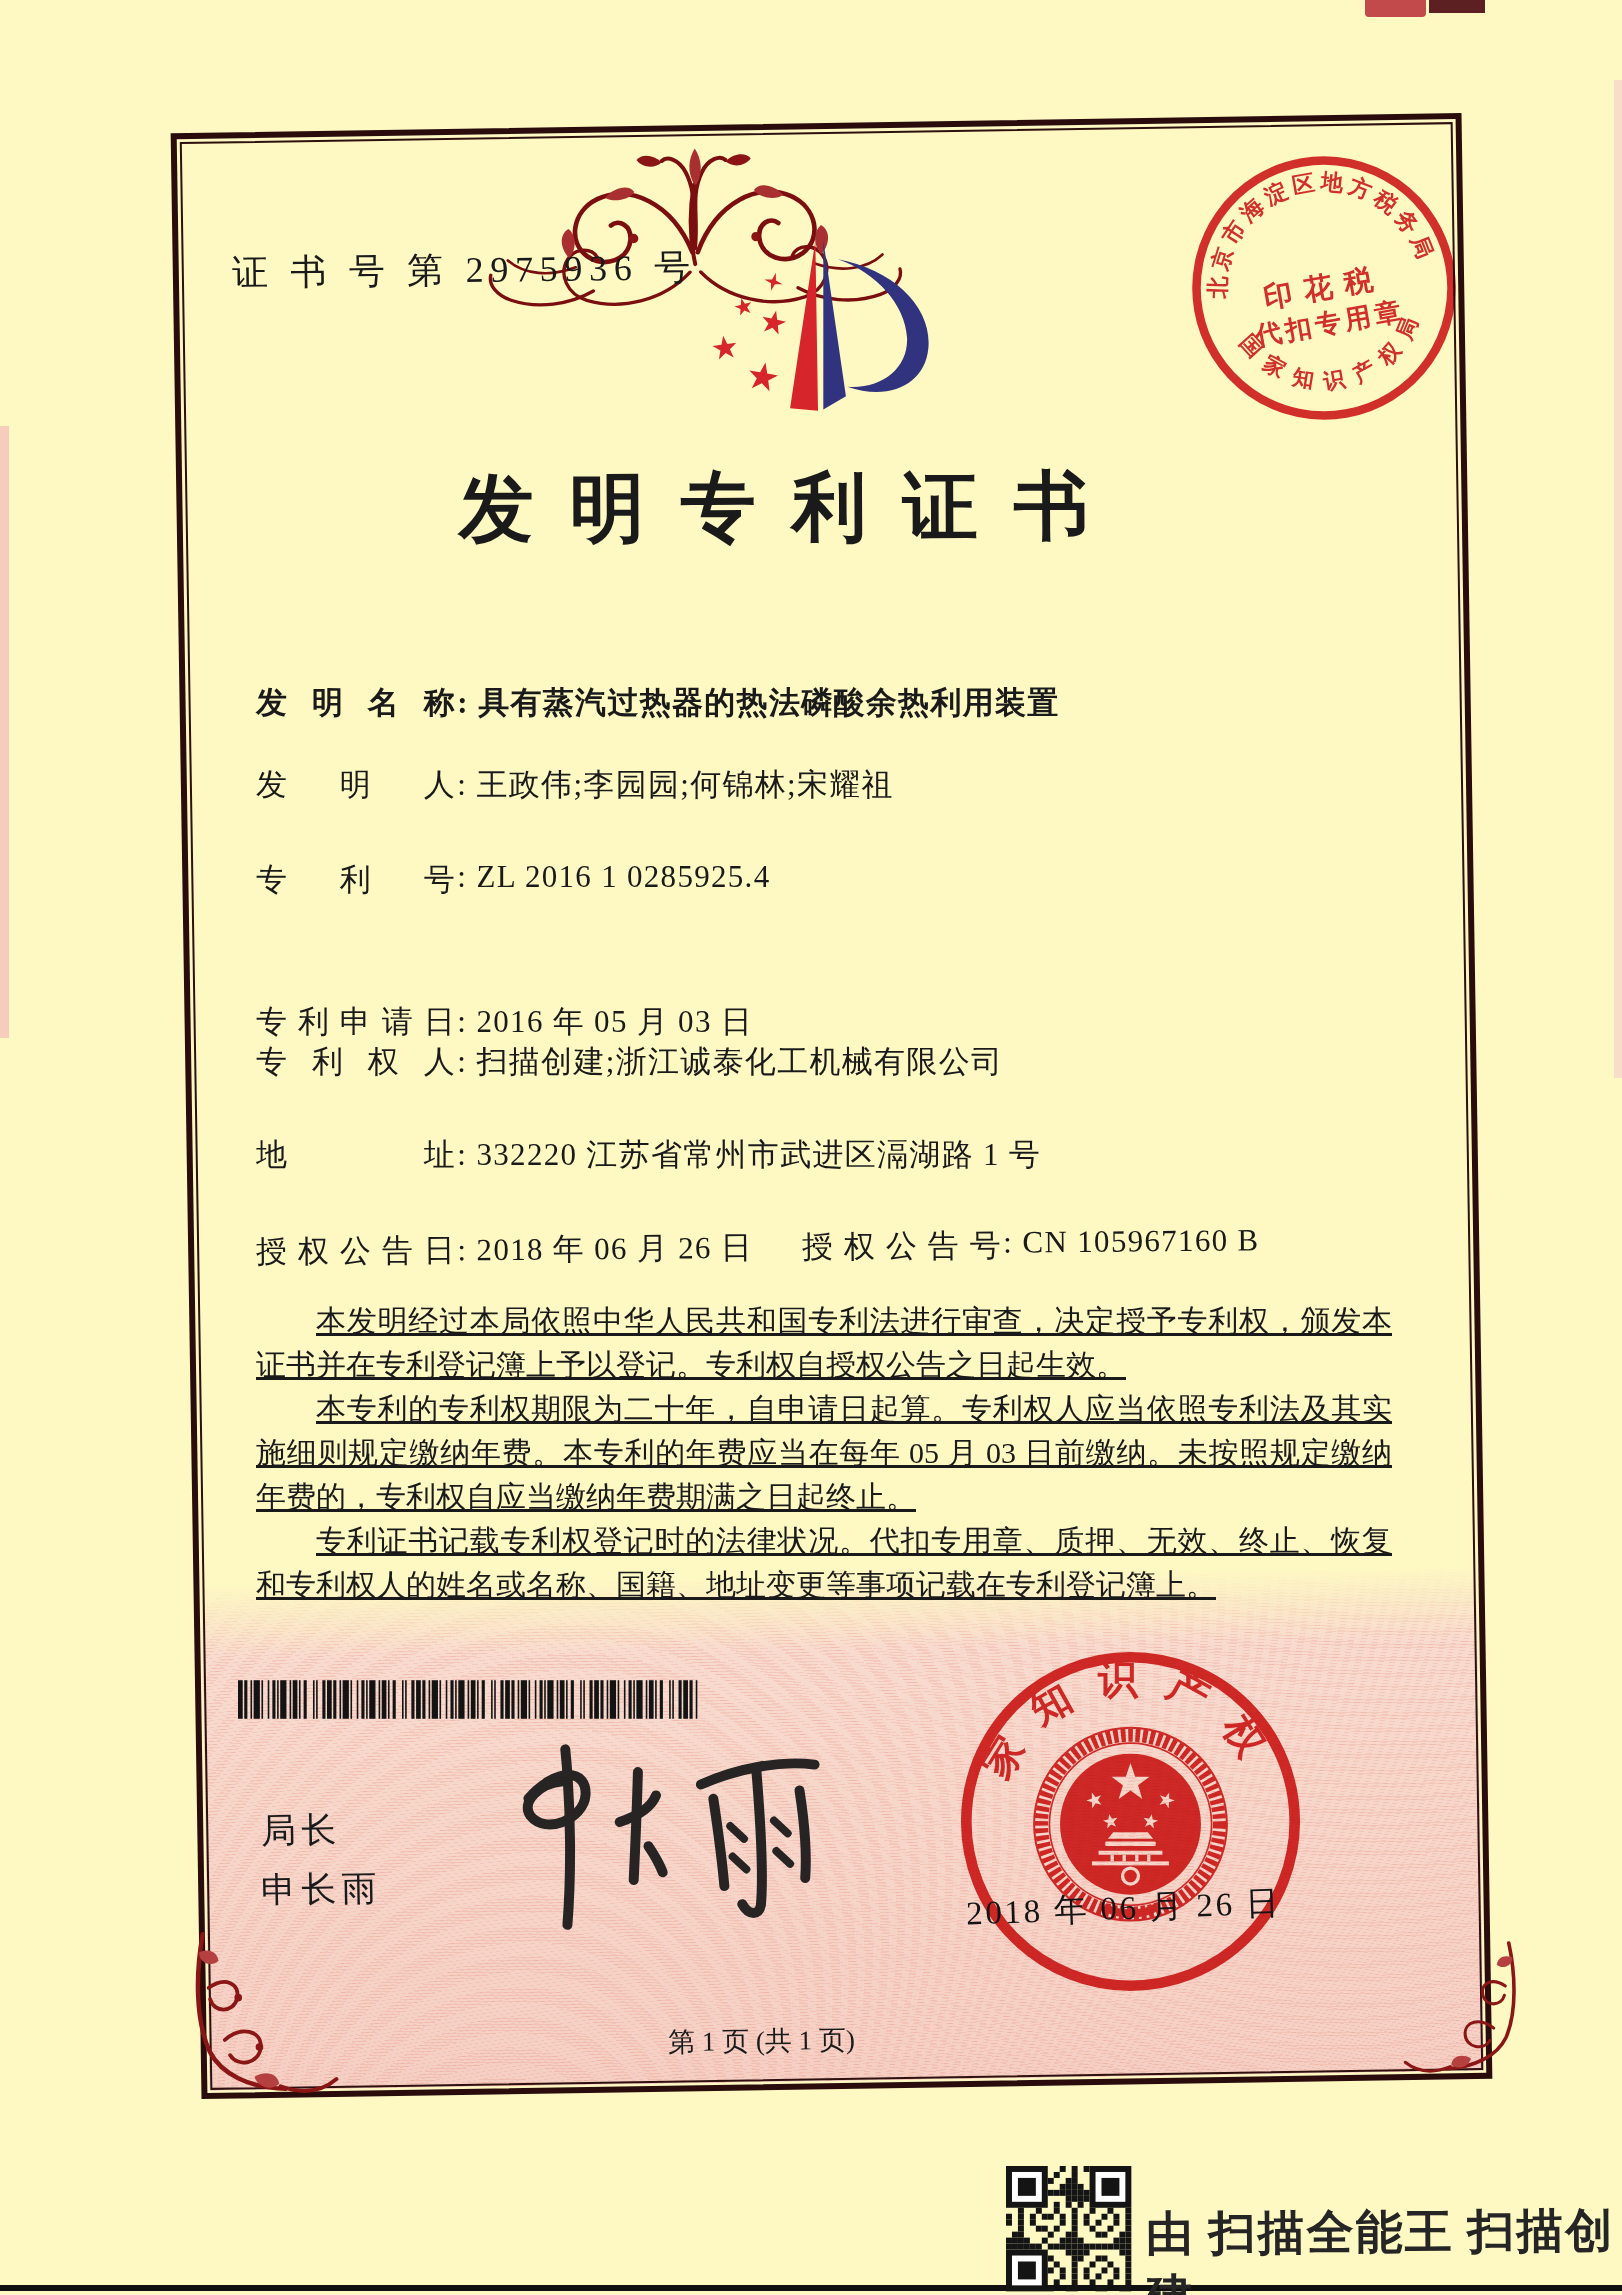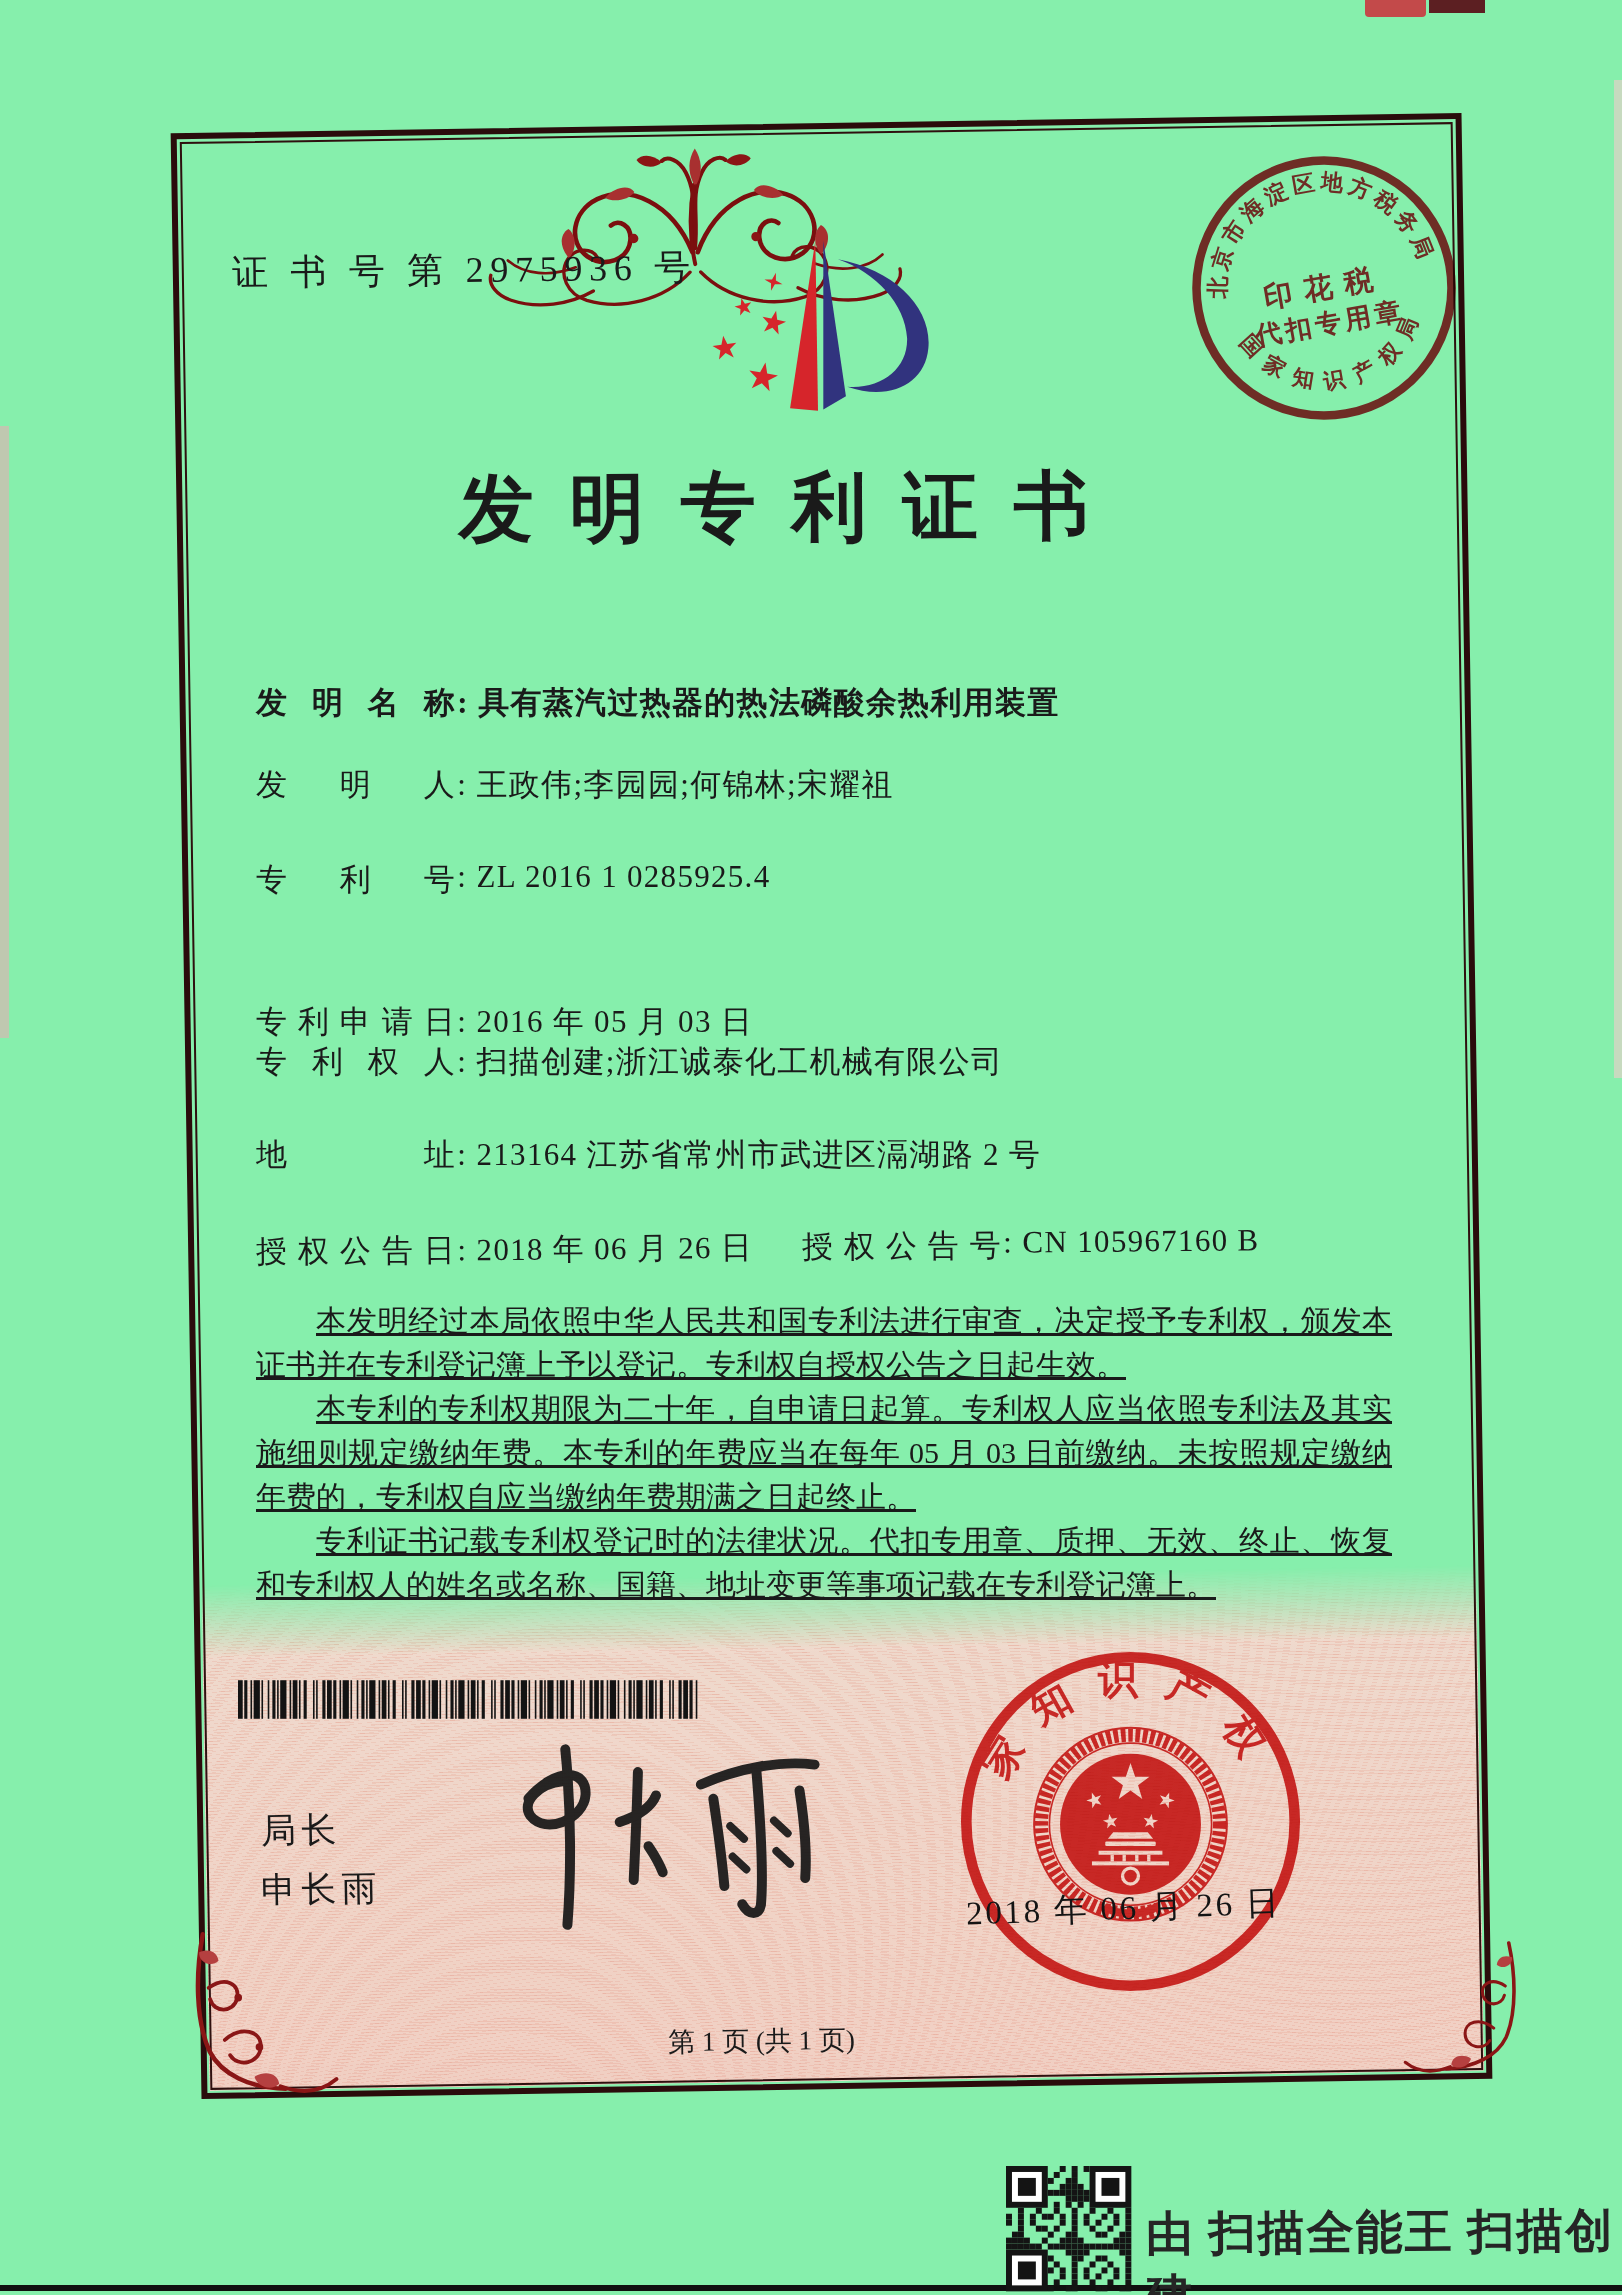--- a/index.html
+++ b/index.html
@@ -1,18 +1,18 @@
 <!DOCTYPE html>
 <html style="font-size:10.6px"><head>
 <meta charset="utf-8">
 <style>
   html,body{margin:0;padding:0;background:#ffffff;}
   .page{
     position:relative;width:1622px;height:2295px;overflow:hidden;
-    background:#86efac;
+    background:#fef9c3;
     font-family:"Liberation Serif","DejaVu Serif",serif;
     color:#1a1a1a;
   }
   .abs{position:absolute;}
   
   .cert-rot{position:absolute;left:186px;top:123px;width:1291px;height:1966px;
     transform:rotate(-0.9deg);transform-origin:50% 50%;}
   .frame-outer{position:absolute;inset:0;border:6px solid #2a0c0c;z-index:2;}
   .frame-inner{position:absolute;inset:9.3px;border:2.7px solid #2e100f;z-index:2;}
   .pink-band{position:absolute;left:8px;width:1275px;top:1452px;height:506px;z-index:1;
@@ -158,21 +158,21 @@
   <div class="abs frow" style="top:859px;">
     <span class="flabel">专 利 号</span><span class="colon">:</span><span class="fvalue">ZL 2016 1 0285925.4</span>
   </div>
   <div class="abs frow" style="top:1001px;">
     <span class="flabel">专利申请日</span><span class="colon">:</span><span class="fvalue">2016 年 05 月 03 日</span>
   </div>
   <div class="abs frow" style="top:1041px;">
     <span class="flabel">专 利 权 人</span><span class="colon">:</span><span class="fvalue">扫描创建;浙江诚泰化工机械有限公司</span>
   </div>
   <div class="abs frow" style="top:1134px;">
-    <span class="flabel">地 址</span><span class="colon">:</span><span class="fvalue">213164 江苏省常州市武进区滆湖路 2 号</span>
+    <span class="flabel">地 址</span><span class="colon">:</span><span class="fvalue">332220 江苏省常州市武进区滆湖路 1 号</span>
   </div>
   <div class="abs frow" style="top:1226px;transform:rotate(-0.5deg);">
     <span class="flabel">授权公告日</span><span class="colon">:</span><span class="fvalue">2018 年 06 月 26 日</span>
     <span class="fpair2">
       <span class="flabel">授权公告号</span><span class="colon">:</span><span class="fvalue">CN 105967160 B</span>
     </span>
   </div>
 
   <div class="abs paras">
     <p>本发明经过本局依照中华人民共和国专利法进行审查，决定授予专利权，颁发本证书并在专利登记簿上予以登记。专利权自授权公告之日起生效。</p>

